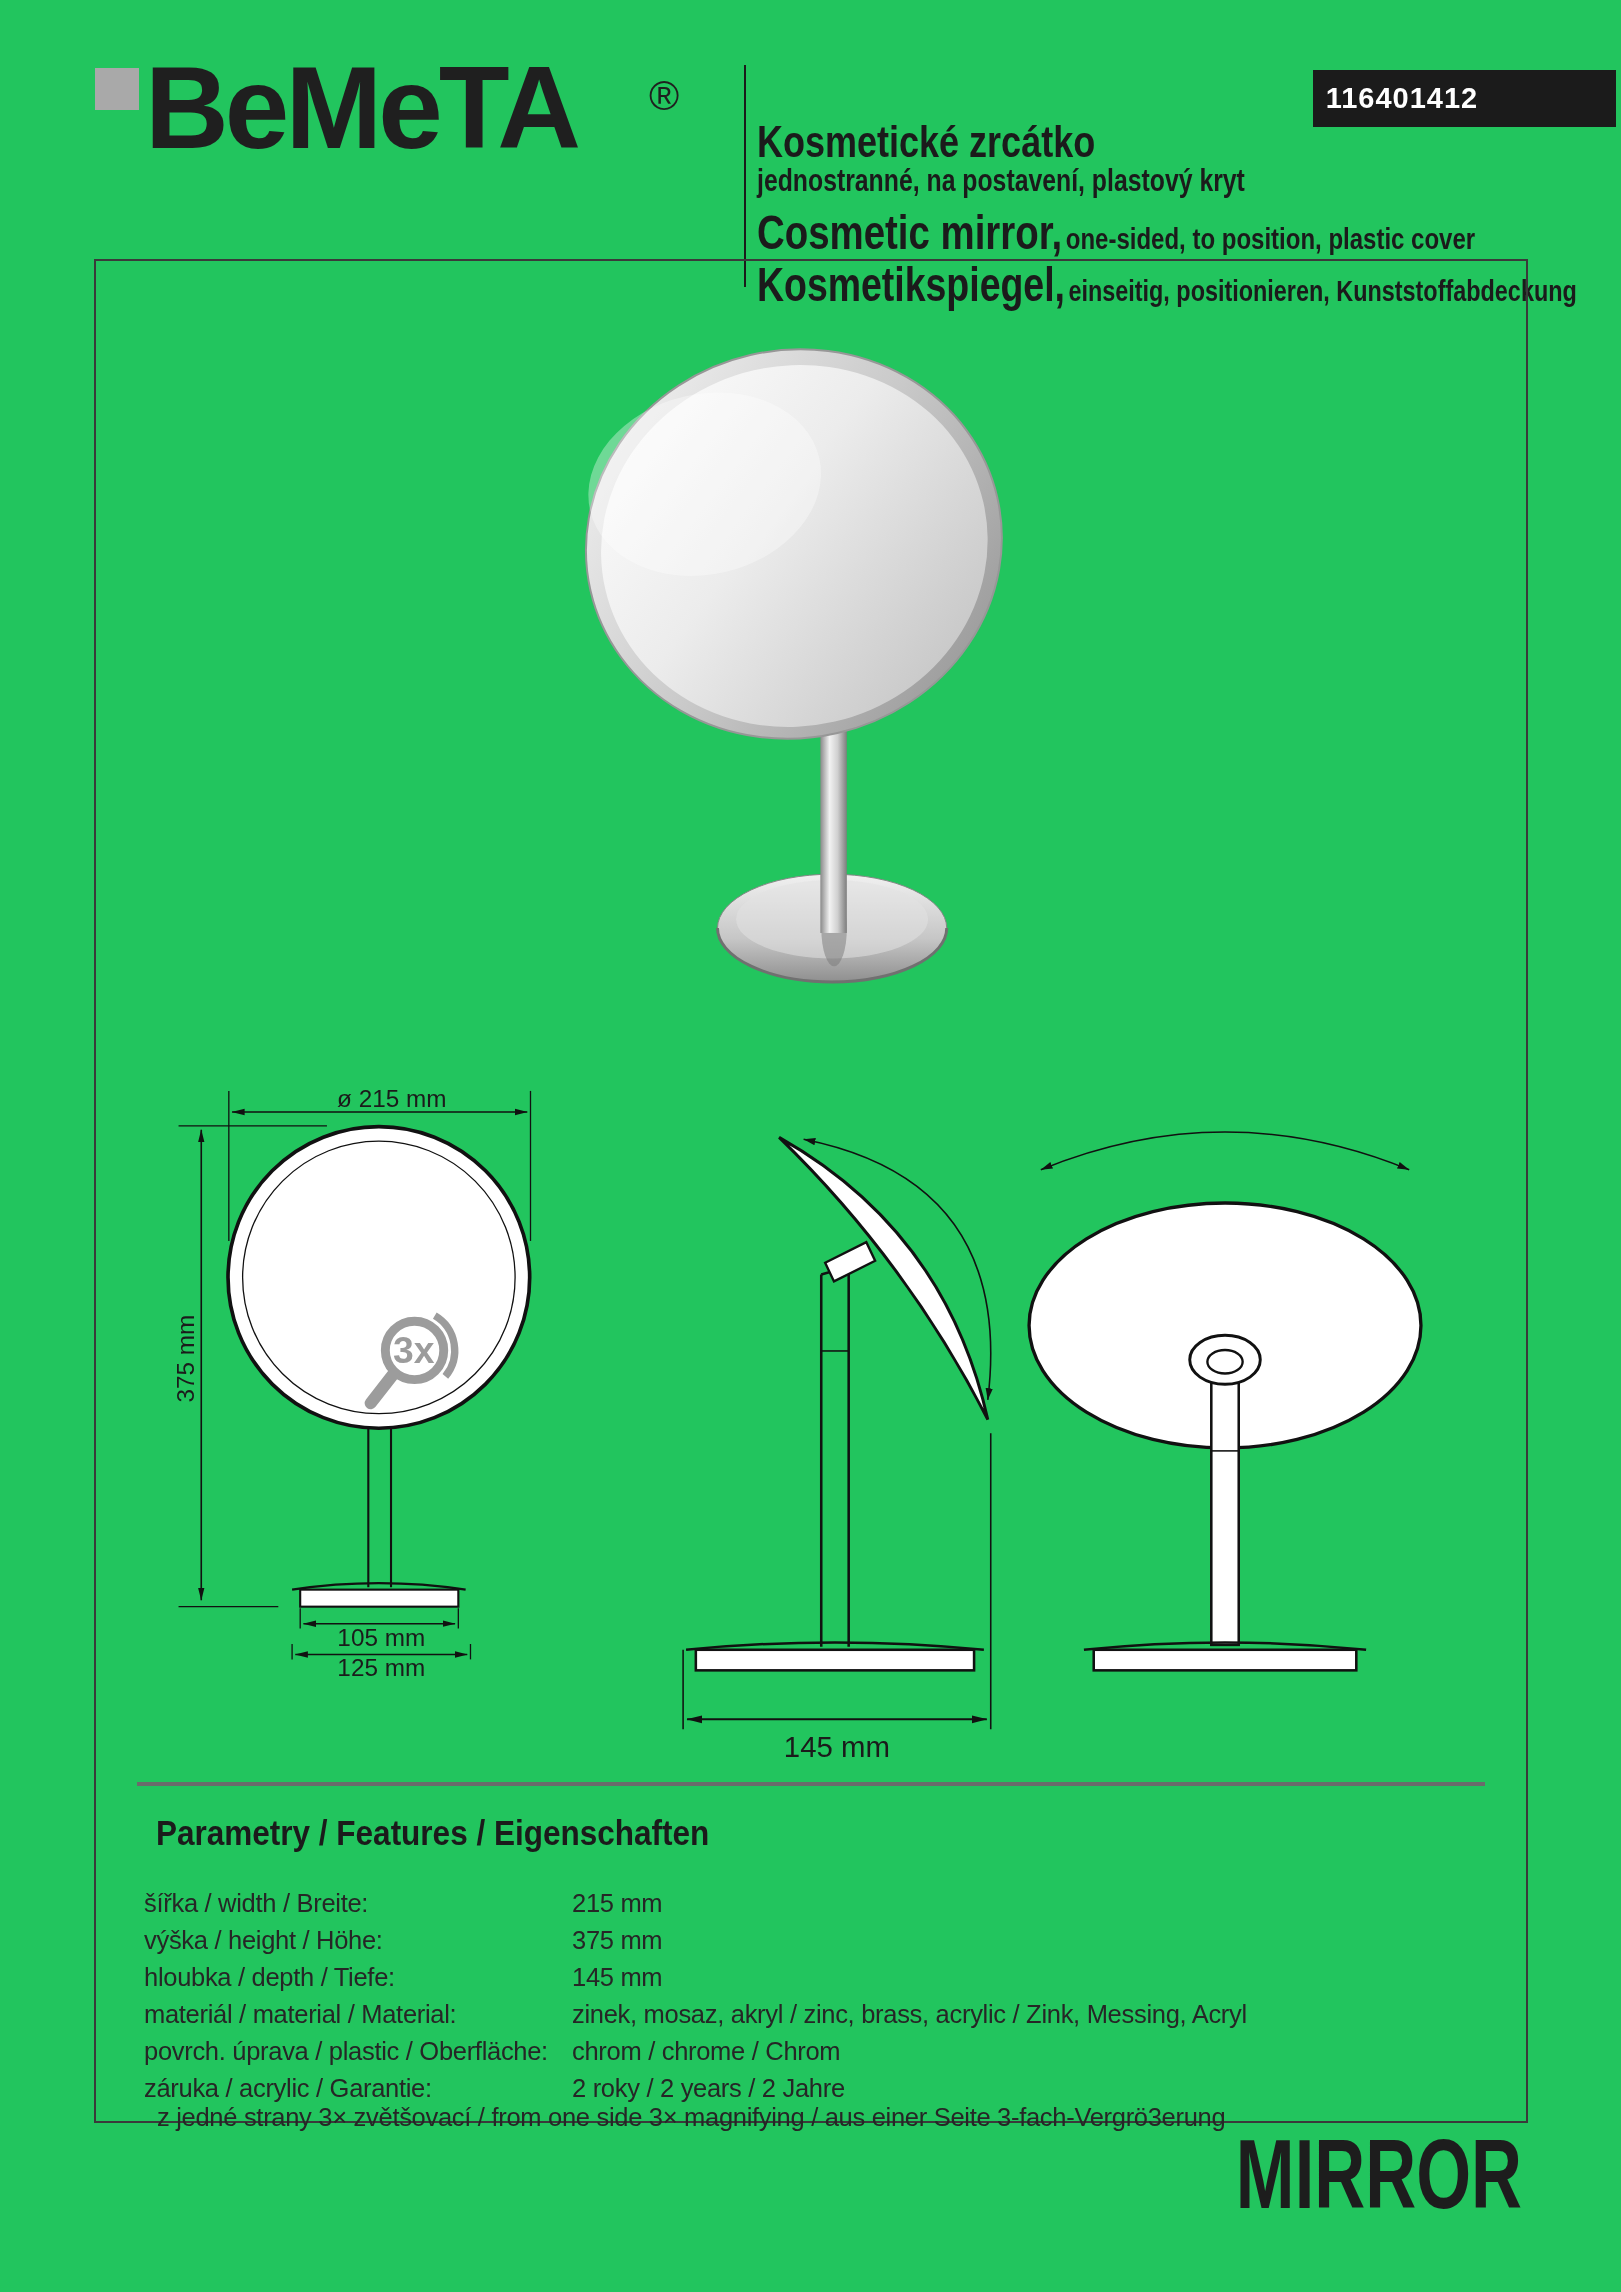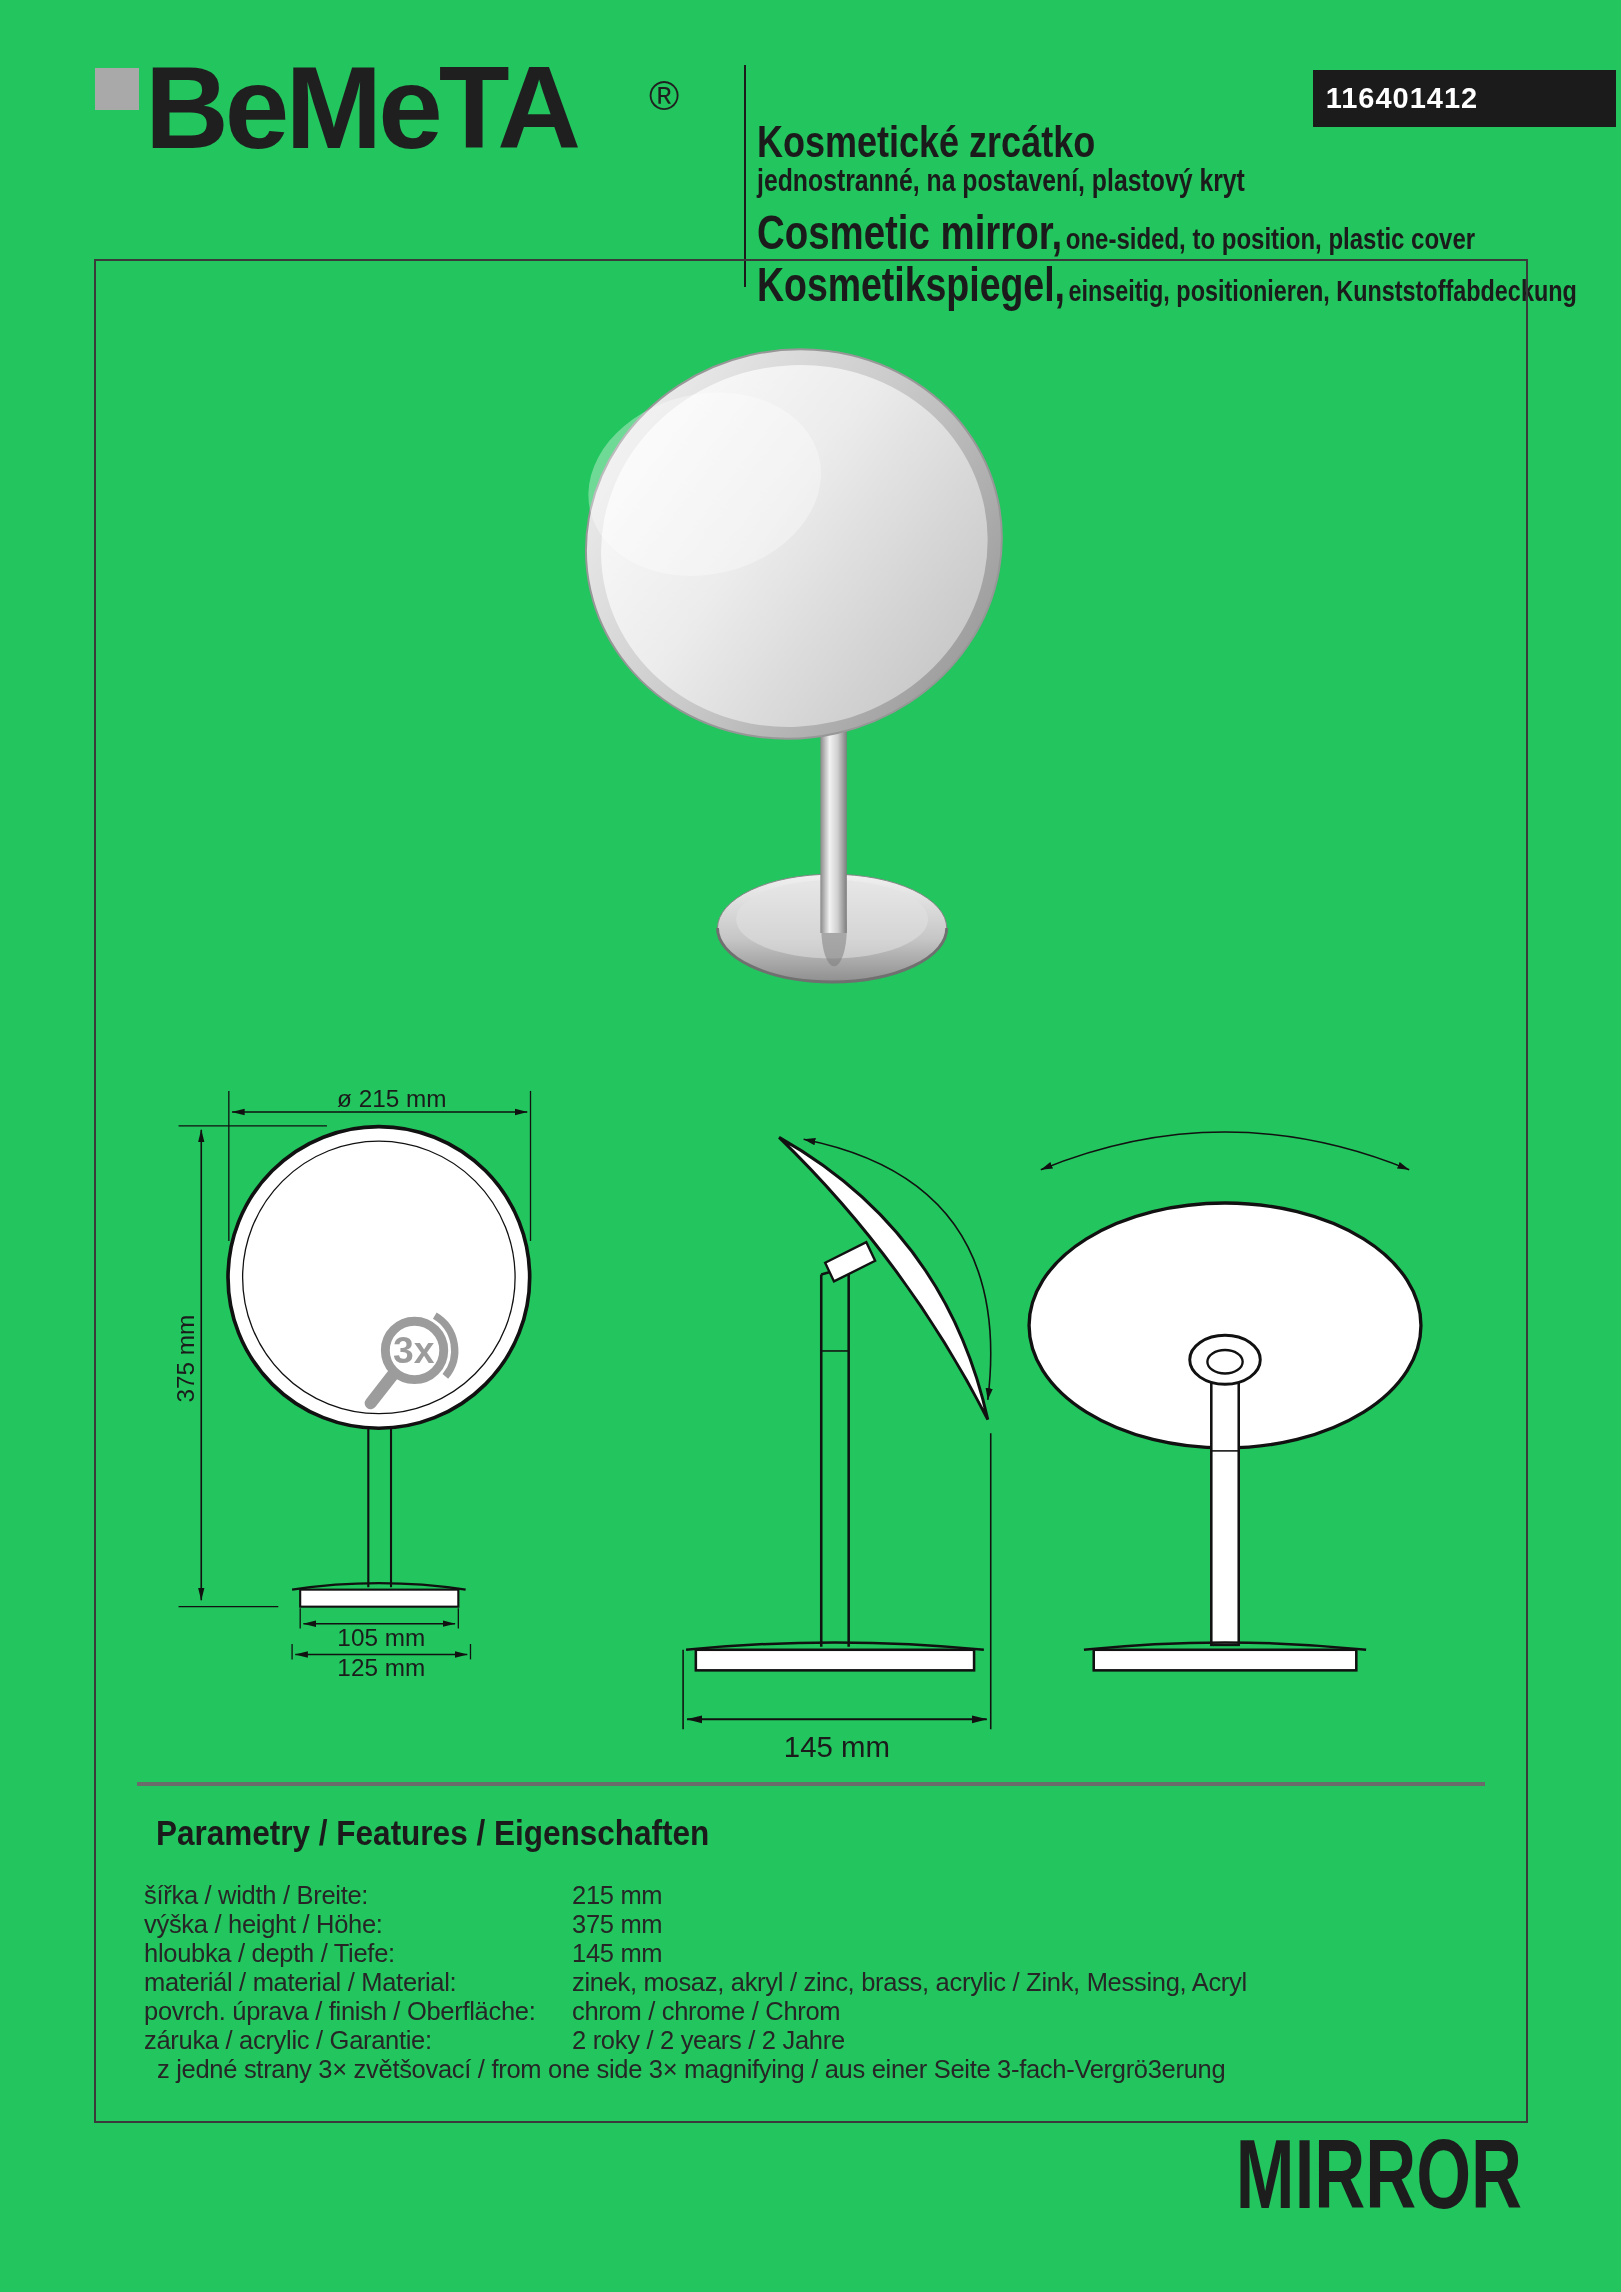--- a/index.html
+++ b/index.html
@@ -23,21 +23,21 @@
   .code-box{left:1313px;top:70px;width:303px;height:57px;background:#1b1b1b;}
   .code-text{padding-left:12.7px;line-height:57px;font-size:29px;font-weight:700;color:#ffffff;
              letter-spacing:1px;}
   
   .main-box{left:94px;top:259px;width:1430px;height:1860px;border:2px solid #3a3a3a;}
   .section-divider{left:137px;top:1782px;width:1348px;height:3.9px;background:#6b6b6b;}
   
   .param-heading{left:156px;top:1812px;font-size:35px;font-weight:700;line-height:41px;white-space:nowrap;}
   .cond90{display:inline-block;transform:scaleX(.9);transform-origin:left center;white-space:nowrap;}
   .param-rows{left:144px;top:1881px;width:1313px;font-size:25.5px;letter-spacing:-0.3px;color:#262626;}
-  .param-row{position:relative;height:29px;line-height:29px;white-space:nowrap;}
+  .param-row{position:relative;height:29px;line-height:29px;white-space:nowrap;margin-top:8px;}
   .param-value{position:absolute;left:428px;top:0;white-space:nowrap;}
   .param-note{position:relative;height:29px;line-height:29px;white-space:nowrap;margin-left:13px;}
   
   .mirror-label{left:1078px;top:2125px;width:444px;text-align:right;font-size:98px;font-weight:700;
                 color:#1d1d1d;line-height:1;transform:scaleX(.72);transform-origin:right center;}
   svg text{font-family:"Liberation Sans", sans-serif;}
   .dimtext{font-size:30px;fill:#1b1b1b;}
   .magtext{font-size:46px;font-weight:700;fill:#9c9c9c;}
 </style>
 </head>
@@ -226,21 +226,21 @@
     </div>
     <div class="param-row">
       <span>hloubka / depth / Tiefe:</span>
       <span class="param-value">145 mm</span>
     </div>
     <div class="param-row">
       <span>materiál / material / Material:</span>
       <span class="param-value">zinek, mosaz, akryl / zinc, brass, acrylic / Zink, Messing, Acryl</span>
     </div>
     <div class="param-row">
-      <span>povrch. úprava / finish / Oberfläche:</span>
+      <span>povrch. úprava / plastic / Oberfläche:</span>
       <span class="param-value">chrom / chrome / Chrom</span>
     </div>
     <div class="param-row">
       <span>záruka / acrylic / Garantie:</span>
       <span class="param-value">2 roky / 2 years / 2 Jahre</span>
     </div>
     <div class="param-note">z jedné strany 3× zvětšovací / from one side 3× magnifying / aus einer Seite 3-fach-Vergrö3erung</div>
   </div>
 
   <div class="abs mirror-label">MIRROR</div>

